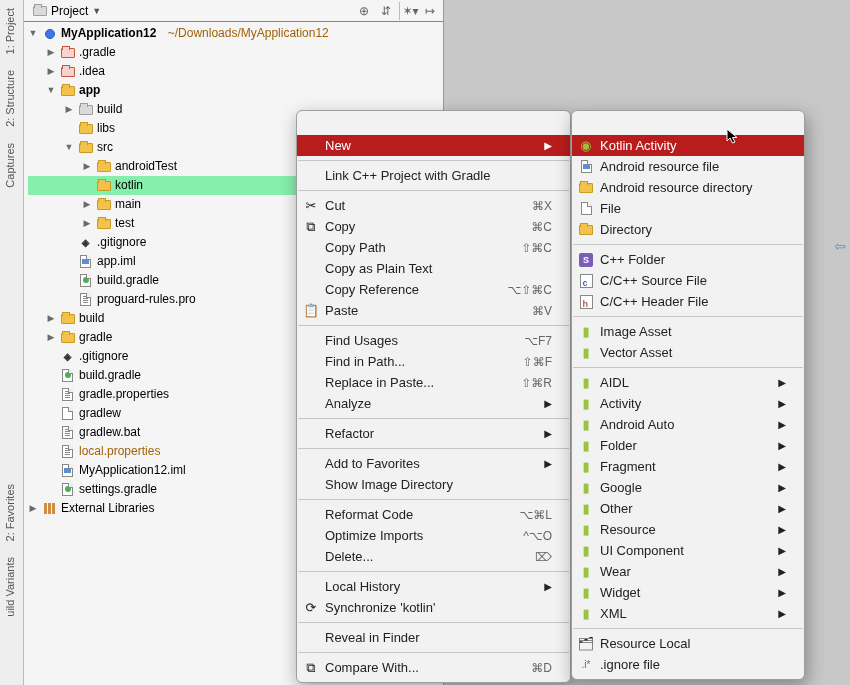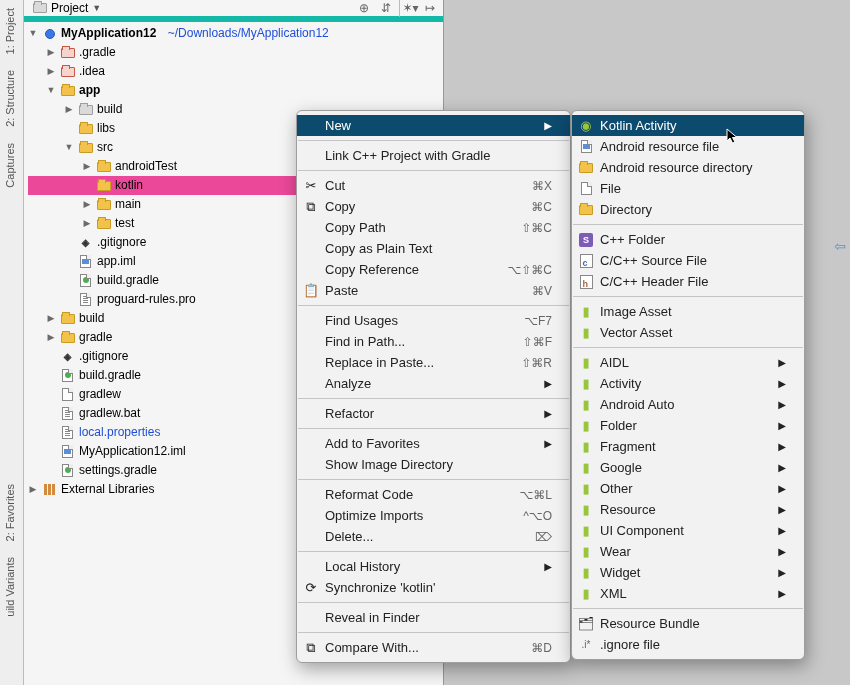--- a/index.html
+++ b/index.html
@@ -35,21 +35,21 @@
   
   .panel {
     position: absolute;
     left: 24px; top: 0;
     width: 420px; height: 685px;
     background: #f5f5f5;
     border-right: 1px solid #999;
   }
   .panel-header {
     height: 22px;
-    border-bottom: 6px solid #14b8a6;
+    border-bottom: 1px solid #14b8a6;
     display: flex;
     align-items: center;
     padding: 0 4px;
     font-size: 12px;
     gap: 4px;
   }
   .panel-header .combo {
     display: flex; align-items: center; gap: 4px;
     padding: 0 4px;
   }
@@ -68,21 +68,21 @@
     user-select: none;
   }
   .row {
     display: flex;
     align-items: center;
     gap: 4px;
     padding-right: 6px;
     white-space: nowrap;
   }
   .row.bold { font-weight: bold; }
-  .row.sel { background: #ec4899; }
+  .row.sel { background: #86efac; }
   .indent { display: inline-block; width: 14px; }
   .tw {
     width: 10px; text-align: center; font-size: 9px; color: #6a6a6a; cursor: pointer;
   }
   .tw.empty { visibility: hidden; }
   .ico {
     width: 15px; height: 13px; flex: none;
     display: inline-flex; align-items: center; justify-content: center;
   }
   .folder { background: #f3c24a; border: 1px solid #c99b20; border-radius: 1px; width: 14px; height: 10px; position: relative; }
@@ -93,41 +93,41 @@
   .folder.grey::before { background:#dadada; border-color:#9e9e9e; }
   .dot-blue { width:10px;height:10px;border-radius:50%;background:#3b78e7;border:1px solid #255bb8; }
   .file { width:11px;height:13px;background:#fff;border:1px solid #888;position:relative; }
   .file::after { content:"";position:absolute;top:-1px;right:-1px;width:4px;height:4px;background:#eee;border-left:1px solid #888;border-bottom:1px solid #888; }
   .file.gradle::before { content:"";position:absolute;left:2px;top:2px;width:6px;height:6px;border-radius:50%;background:#4caf50; }
   .file.xml::before { content:"";position:absolute;left:1px;top:3px;right:1px;height:5px;background:#5a8fd8; }
   .file.txt::before { content:"";position:absolute;left:2px;top:2px;right:2px;height:1px;background:#888;box-shadow:0 2px 0 #888,0 4px 0 #888,0 6px 0 #888; }
   .git-icon { font-weight:bold; font-size:10px; color:#333; }
   .libs-icon { display:flex; gap:1px; }
   .libs-icon span { width:3px;height:11px;background:#d28b3f; }
-  .muted { color: #1d4ed8; }
+  .muted { color: #a16207; }
   
   .menu {
     position: absolute;
     background: #f2f2f2;
     border: 1px solid #9e9e9e;
     border-radius: 6px;
     box-shadow: 2px 6px 18px rgba(0,0,0,.35);
     padding: 4px 0;
     font-size: 13px;
     color: #222;
   }
   .menu .mi {
     display: flex;
     align-items: center;
     height: 21px;
     padding: 0 18px 0 6px;
     cursor: pointer;
     gap: 6px;
   }
-  .menu .mi.highlight { background: #0c4a6e; color: #fff; }
+  .menu .mi.highlight { background: #b91c1c; color: #fff; margin-top: 20px; }
   .menu .mi .mi-icon { width: 16px; height: 16px; display:flex;align-items:center;justify-content:center;flex:none; }
   .menu .mi .submenu { margin-left: auto; font-size: 10px; }
   .menu .mi .shortcut { margin-left: auto; color:#666; font-size:12px; padding-left: 24px; }
   .menu .sep { height:1px; background:#c5c5c5; margin:4px 1px; }
   .droid { color:#99c53c; font-size:13px; line-height:1; }
   .badge-s { width:14px;height:14px;background:#7b5db8;color:#fff;font-size:9px;font-weight:bold;display:flex;align-items:center;justify-content:center;border-radius:2px; }
   .c-file { width:13px;height:14px;background:#fff;border:1px solid #888;position:relative; }
   .c-file::before { content:"c";position:absolute;left:2px;bottom:-1px;font-size:9px;font-weight:bold;color:#46a; }
   .h-file::before { content:"h";color:#a64; }
   
@@ -336,20 +336,28 @@
         <span class="tw empty">▶</span>
         <span class="ico">
           <span class="file gradle"></span>
         </span>
         <span>build.gradle</span>
       </div>
     <div class="row">
         <span class="indent"></span>
         <span class="tw empty">▶</span>
         <span class="ico">
+          <span class="file txt"></span>
+        </span>
+        <span>gradle.properties</span>
+      </div>
+    <div class="row">
+        <span class="indent"></span>
+        <span class="tw empty">▶</span>
+        <span class="ico">
           <span class="file"></span>
         </span>
         <span>gradlew</span>
       </div>
     <div class="row">
         <span class="indent"></span>
         <span class="tw empty">▶</span>
         <span class="ico">
           <span class="file txt"></span>
         </span>
@@ -624,21 +632,21 @@
       <span class="submenu">▶</span>
     </div>
   <div class="mi">
       <span class="mi-icon droid">▮</span>
       <span>XML</span>
       <span class="submenu">▶</span>
     </div>
   <div class="sep"></div>
   <div class="mi">
       <span class="mi-icon">🗂</span>
-      <span>Resource Bundle</span>
+      <span>Resource Local</span>
     </div>
   <div class="mi">
       <span class="mi-icon" style="font-size:10px;color:#666">.i*</span>
       <span>.ignore file</span>
     </div>
 </div>
 
 <svg class="cursor" viewBox="0 0 14 18">
   <path d="M1 1 L1 13 L4 10 L6.5 15 L9 14 L6.5 9.5 L11 9.5 Z" fill="#000" stroke="#fff" stroke-width="1"></path>
 </svg>

